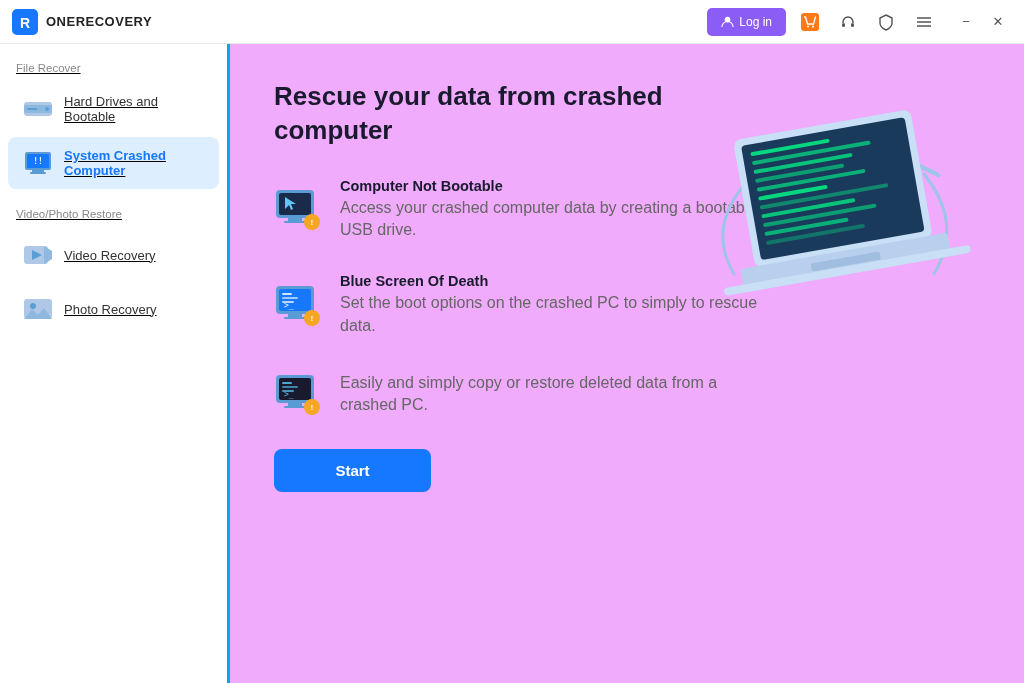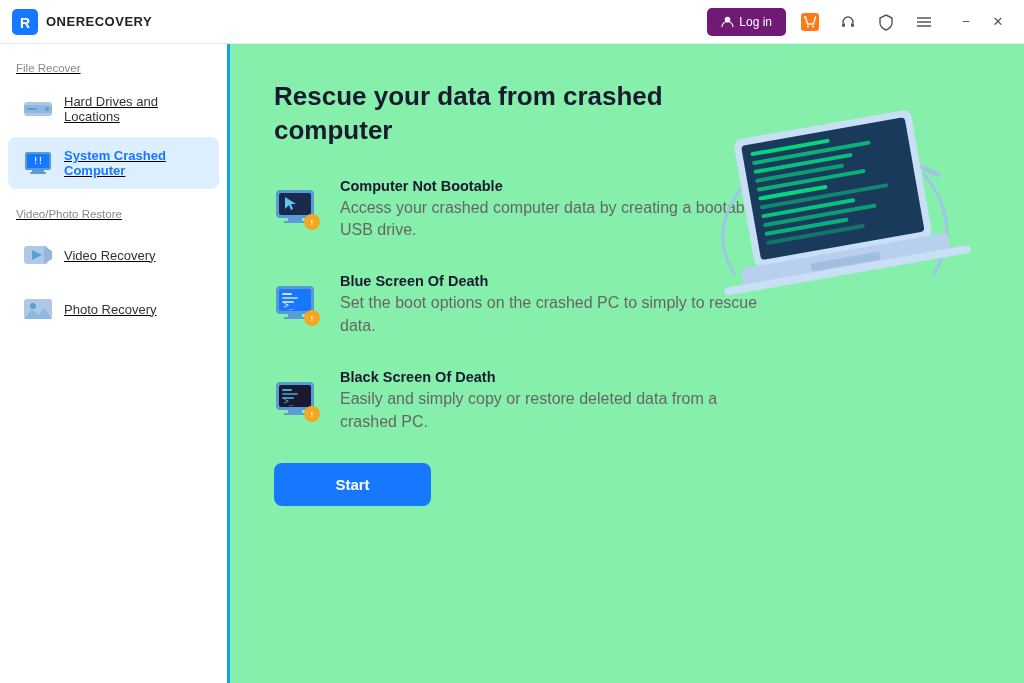--- a/index.html
+++ b/index.html
@@ -38,21 +38,21 @@
       font-weight: 700;
       color: #222;
       letter-spacing: 0.5px;
     }
     .title-bar-right {
       display: flex;
       align-items: center;
       gap: 10px;
     }
     .login-btn {
-      background: #701a75;
+      background: #8b5cf6;
       color: #fff;
       border: none;
       border-radius: 5px;
       padding: 4px 14px;
       font-size: 12px;
       display: flex;
       align-items: center;
       gap: 5px;
       cursor: pointer;
       height: 28px;
@@ -138,21 +138,21 @@
       flex-shrink: 0;
     }
     .sidebar-section-gap {
       height: 18px;
     }
 
     
     .content {
       flex: 1;
       padding: 36px 44px 30px 44px;
-      background: #86efac;
+      background: #f0abfc;
       position: relative;
       overflow: hidden;
     }
     .content-header {
       font-size: 26px;
       font-weight: 700;
       color: #1a1a2e;
       line-height: 1.3;
       margin-bottom: 30px;
       max-width: 400px;
@@ -289,21 +289,21 @@
   <div class="sidebar">
     <div class="sidebar-section-label">File Recover</div>
 
     <div class="sidebar-item">
       <svg class="sidebar-item-icon" viewBox="0 0 32 32" fill="none">
         <rect x="2" y="9" width="28" height="14" rx="3" fill="#b0c8e8"></rect>
         <rect x="2" y="12" width="28" height="8" rx="2" fill="#8fb8df"></rect>
         <circle cx="25" cy="16" r="2" fill="#5a9fd4"></circle>
         <rect x="5" y="15" width="10" height="2" rx="1" fill="#5a9fd4"></rect>
       </svg>
-      <span>Hard Drives and Locations</span>
+      <span>Hard Drives and Bootable</span>
     </div>
 
     <div class="sidebar-item active">
       <svg class="sidebar-item-icon" viewBox="0 0 32 32" fill="none">
         <rect x="3" y="5" width="26" height="18" rx="2" fill="#5b9bd5"></rect>
         <rect x="5" y="7" width="22" height="14" rx="1" fill="#1677ff"></rect>
         <rect x="10" y="23" width="12" height="2" fill="#5b9bd5"></rect>
         <rect x="8" y="25" width="16" height="2" rx="1" fill="#5b9bd5"></rect>
         <text x="16" y="17" text-anchor="middle" font-size="8" font-weight="bold" fill="white" font-family="monospace">!!</text>
       </svg>
@@ -443,21 +443,20 @@
             <rect x="14" y="34" width="14" height="3" fill="#5b9bd5"></rect>
             <rect x="10" y="37" width="22" height="2" rx="1" fill="#5b9bd5"></rect>
           </svg>
           <div class="badge-dot">
             <svg width="10" height="10" viewBox="0 0 10 10">
                 <text x="5" y="8" text-anchor="middle" font-size="7" fill="white" font-weight="bold">!</text>
               </svg>
           </div>
         </div>
         <div class="recovery-card-text">
-          <div class="card-title">Black Screen Of Death</div>
           <div class="card-desc">Easily and simply copy or restore deleted data from a crashed PC.</div>
         </div>
       </div>
     </div>
 
     <button class="start-btn">Start</button>
   </div>
 </div>
 
 </body></html>

